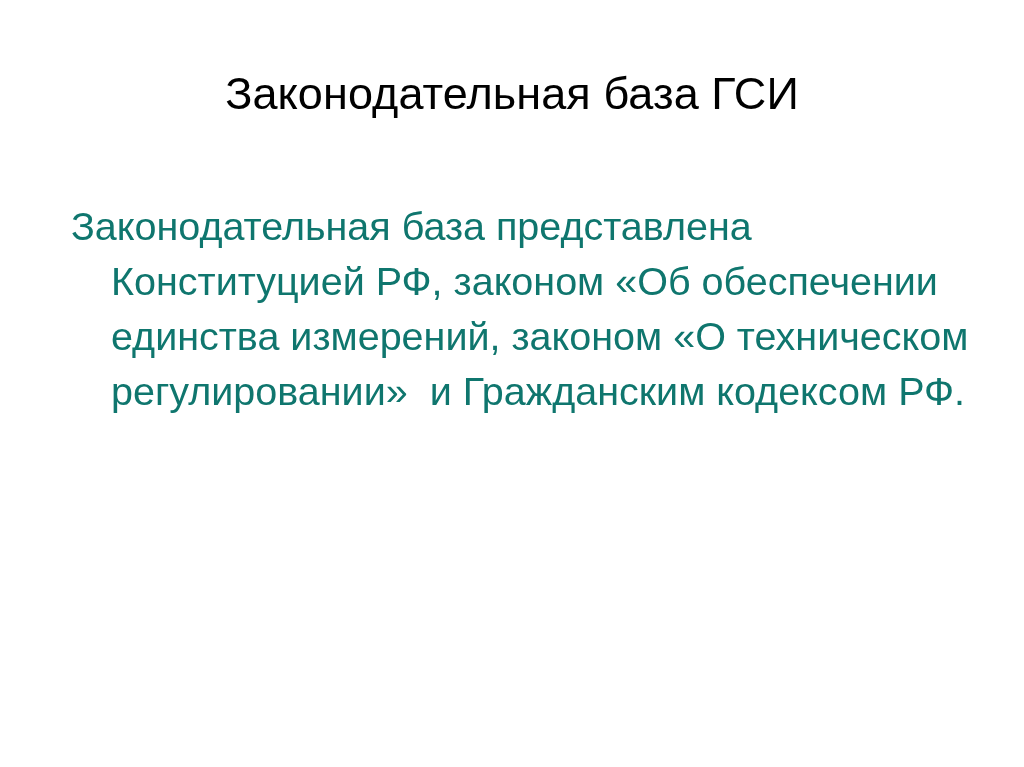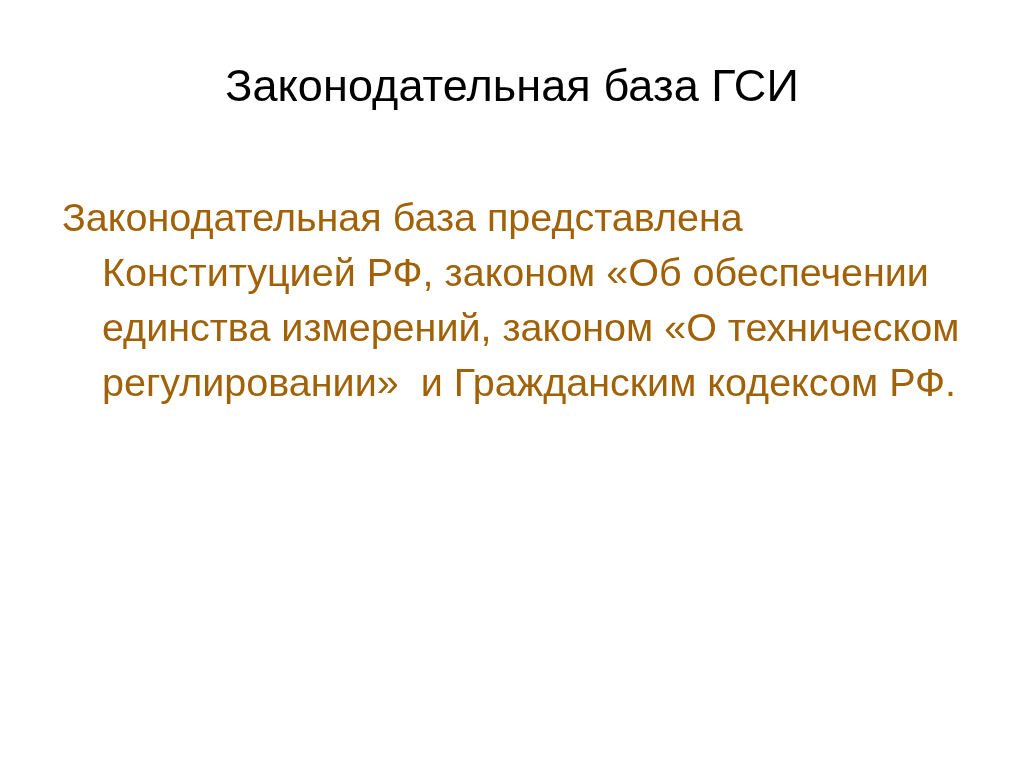--- a/index.html
+++ b/index.html
@@ -28,43 +28,43 @@
   
   .title-block {
     position: absolute;
     left: 60px;
     top: 52px;
     width: 904px;
     text-align: center;
   }
 
   .slide-title {
-    margin: 8px;
+    margin: 16px;
     font-size: 45px;
     font-weight: 400;
     line-height: 1.15;
     letter-spacing: 0.1px;
     color: #000000;
     white-space: nowrap;
   }
 
   
   .body-block {
     position: absolute;
     left: 58px;
     top: 186px;
     width: 930px;
   }
 
   .body-paragraph {
-    margin: 4px;
+    margin: 13px;
     font-size: 39.5px;
     font-weight: 400;
     line-height: 55px;
-    color: #a16207;
+    color: #0f766e;
     text-align: left;
     
     padding-left: 40px;
     text-indent: -40px;
     white-space: pre-wrap;
   }
 </style>
 </head>
 <body>
 

